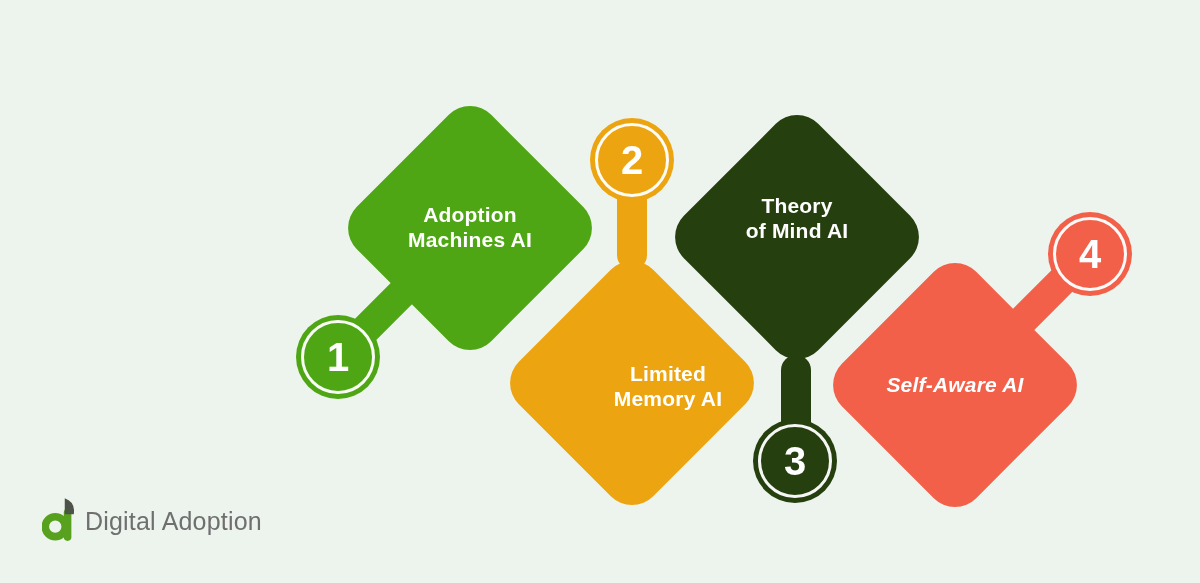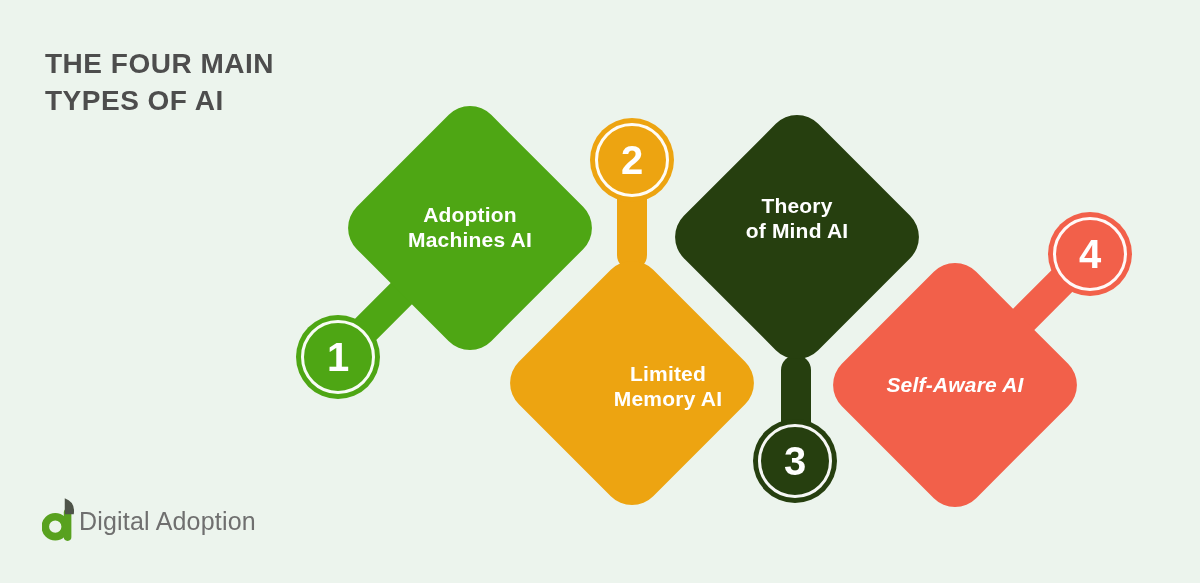--- a/index.html
+++ b/index.html
@@ -75,35 +75,33 @@
     text-align: center;
     white-space: pre-line;
   }
 
   .brand {
     position: absolute;
     left: 42px;
     top: 497px;
     display: flex;
     align-items: center;
-    gap: 1px;
+    gap: 7px;
   }
   .brand-text {
     font-size: 25px;
     font-weight: 500;
     letter-spacing: 0.2px;
   }
 </style>
 </head>
 <body>
 
 <div class="canvas">
 
-  <div class="title" style="color: rgb(77, 77, 77);">THE FOUR MAIN
-TYPES OF AI</div>
 
   <div>
     <div class="stem" style="left: 361px; top: 265px; height: 108px; transform: rotate(45deg); background-color: rgb(78, 166, 20);"></div>
     <div class="diamond" style="left: 375px; top: 133px; background-color: rgb(78, 166, 20);"></div>
     <div class="badge" style="left: 296px; top: 315px; background-color: rgb(78, 166, 20);">
       <span class="badge-num">1</span>
     </div>
     <div class="diamond-label" style="left:470px; top:228px;">Adoption
 Machines AI</div>
   </div>

